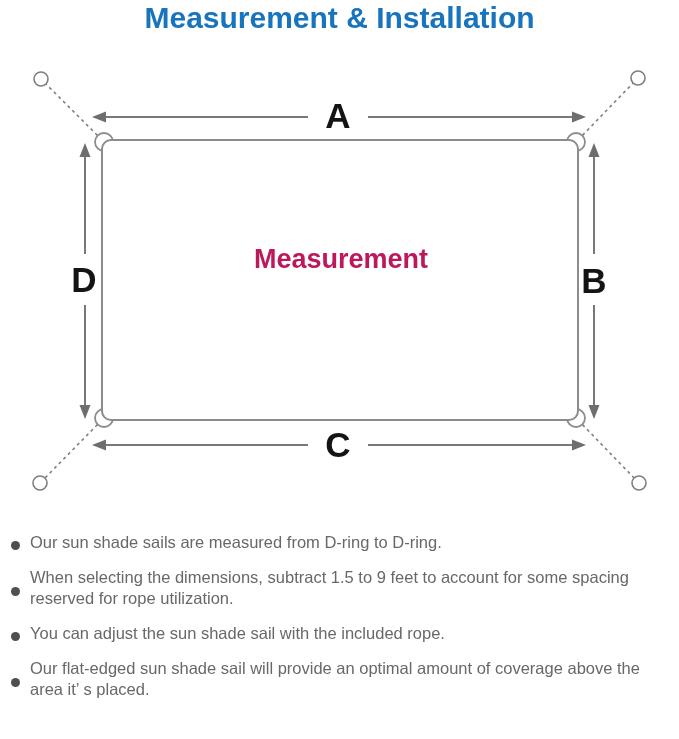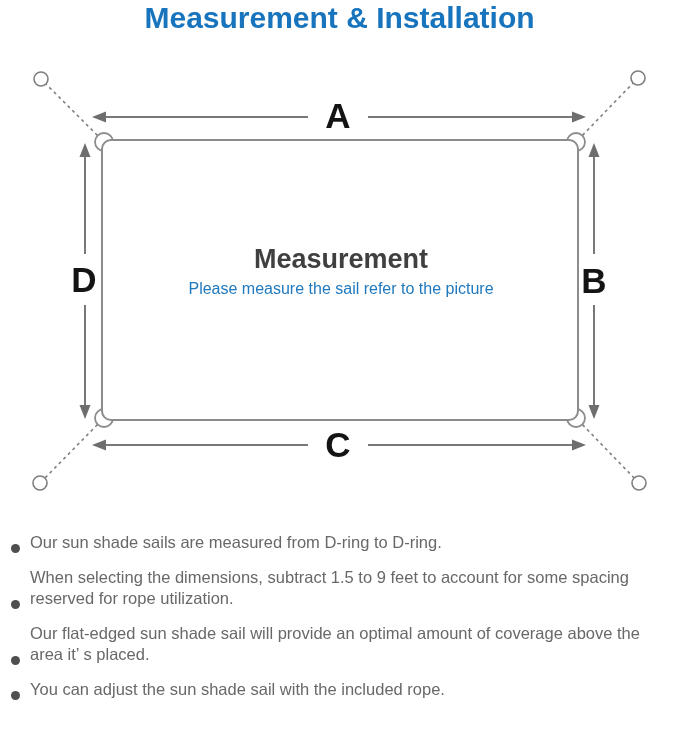--- a/index.html
+++ b/index.html
@@ -19,34 +19,34 @@
   .diagram-svg{position:absolute;top:0;left:0;}
   .dim-label{
     position:absolute;
     transform:translate(-50%,-50%);
     font-size:35px;font-weight:700;color:#141414;
     line-height:1;
   }
   .center-title{
     position:absolute;top:259px;left:341px;
     transform:translate(-50%,-50%);
-    font-size:27px;font-weight:700;color:#404040;
+    font-size:27px;font-weight:700;color:#be185d;
     white-space:nowrap;
   }
   .center-subtitle{
     position:absolute;top:289px;left:341px;
     transform:translate(-50%,-50%);
     font-size:16px;font-weight:400;color:#2079bd;
     white-space:nowrap;
   }
   .notes{
     position:absolute;top:532px;left:11px;width:660px;
   }
   .note-item{
-    display:flex;align-items:flex-end;gap:10px;
+    display:flex;align-items:center;gap:10px;
     margin-bottom:14px;
   }
   .note-dot{
     width:9px;height:9px;border-radius:50%;
     background:#4f4f4f;flex-shrink:0;margin-top:6px;
   }
   .note-text{
     font-size:16.5px;line-height:21px;color:#686868;
     max-width:645px;
   }
@@ -111,34 +111,33 @@
       <polygon points="594,419 588.5,405 599.5,405" stroke="none"></polygon>
     </g>
   </svg>
 
   <div class="dim-label" style="left:338px;top:115px;">A</div>
   <div class="dim-label" style="left:594px;top:280px;">B</div>
   <div class="dim-label" style="left:338px;top:444px;">C</div>
   <div class="dim-label" style="left:84px;top:279px;">D</div>
 
   <div class="center-title">Measurement</div>
-  <div class="center-subtitle">Please measure the sail refer to the picture</div>
 
   <div class="notes">
     <div class="note-item">
       <span class="note-dot"></span>
       <span class="note-text">Our sun shade sails are measured from D-ring to D-ring.</span>
     </div>
     <div class="note-item">
       <span class="note-dot"></span>
       <span class="note-text">When selecting the dimensions, subtract 1.5 to 9 feet to account for some spacing reserved for rope utilization.</span>
     </div>
     <div class="note-item">
       <span class="note-dot"></span>
-      <span class="note-text">Our flat-edged sun shade sail will provide an optimal amount of coverage above the area it’ s placed.</span>
+      <span class="note-text">You can adjust the sun shade sail with the included rope.</span>
     </div>
     <div class="note-item">
       <span class="note-dot"></span>
-      <span class="note-text">You can adjust the sun shade sail with the included rope.</span>
+      <span class="note-text">Our flat-edged sun shade sail will provide an optimal amount of coverage above the area it’ s placed.</span>
     </div>
   </div>
 
 </div>
 
 </body></html>

